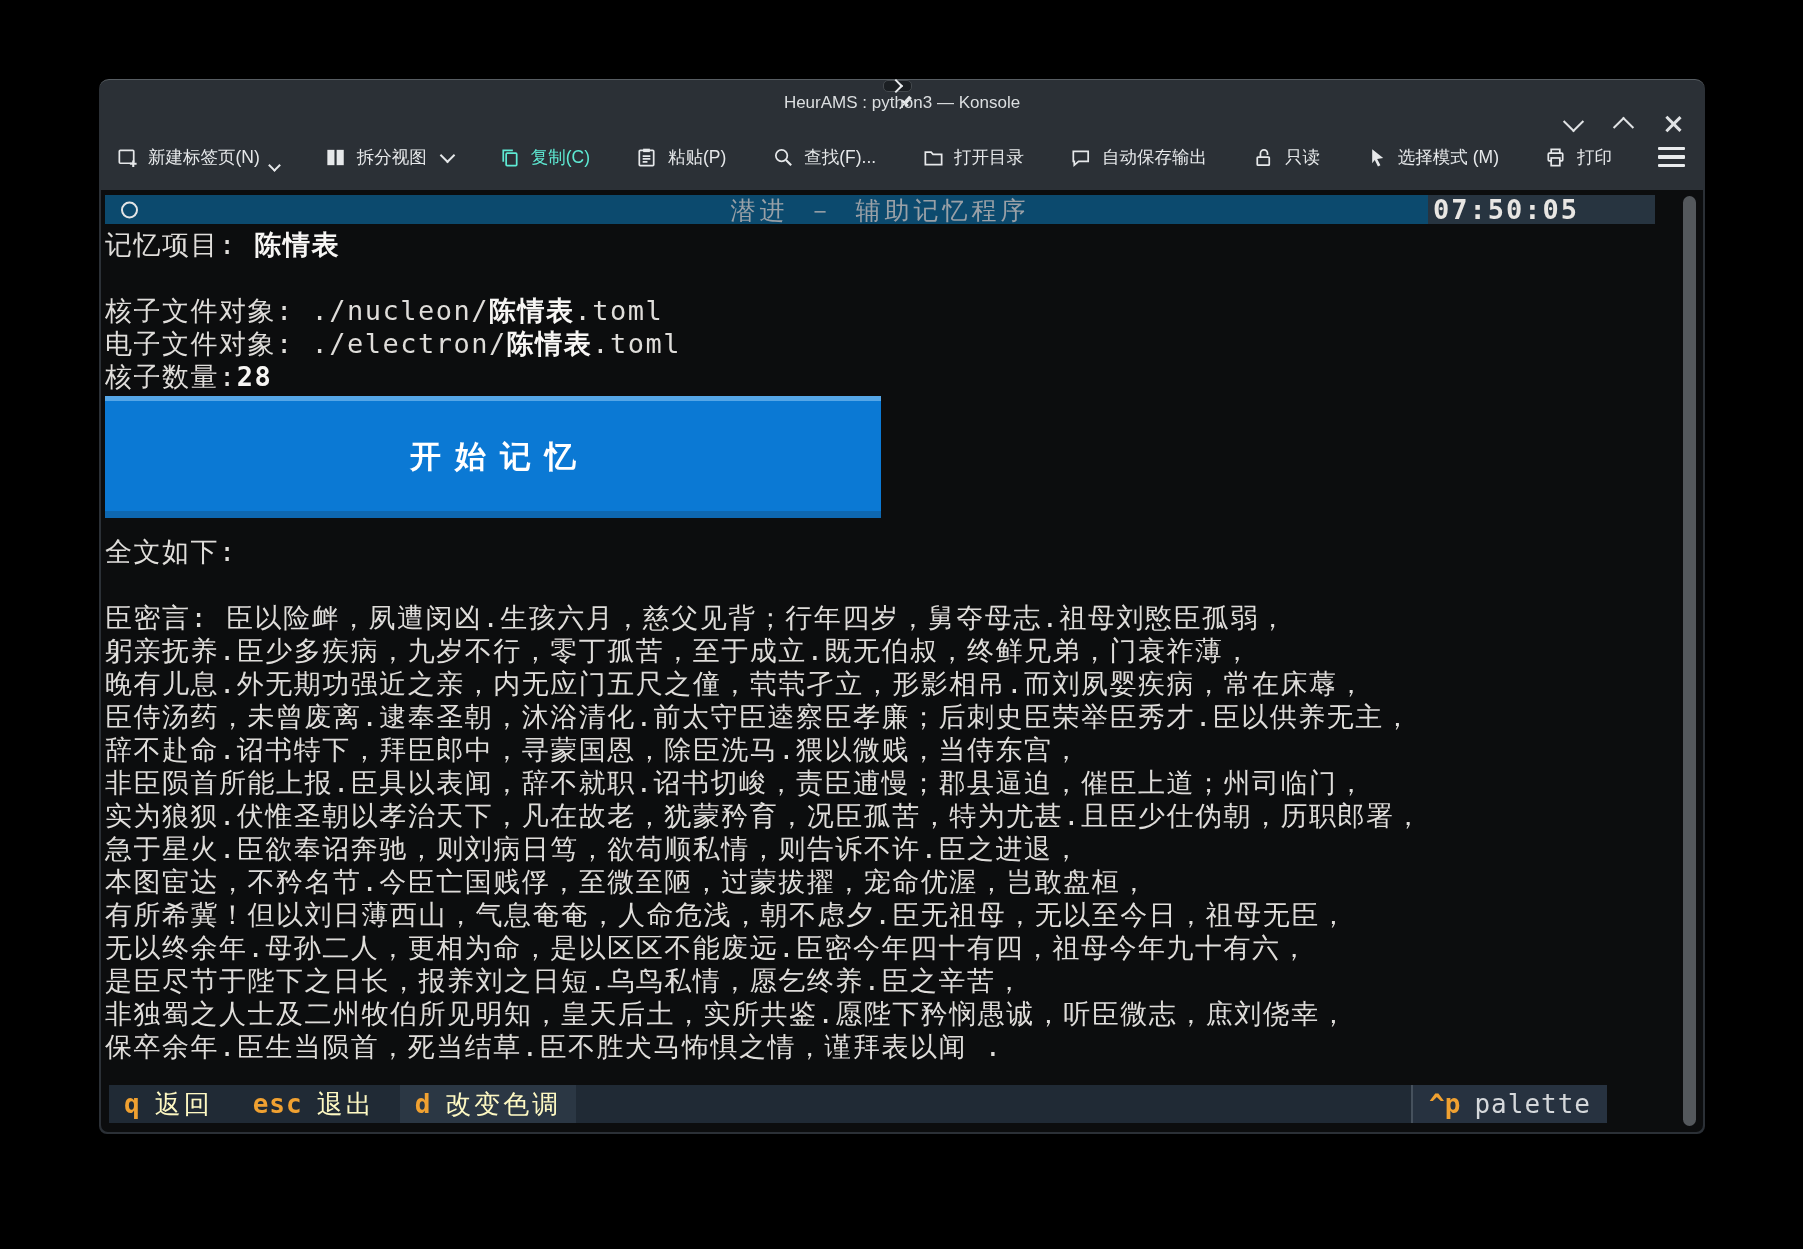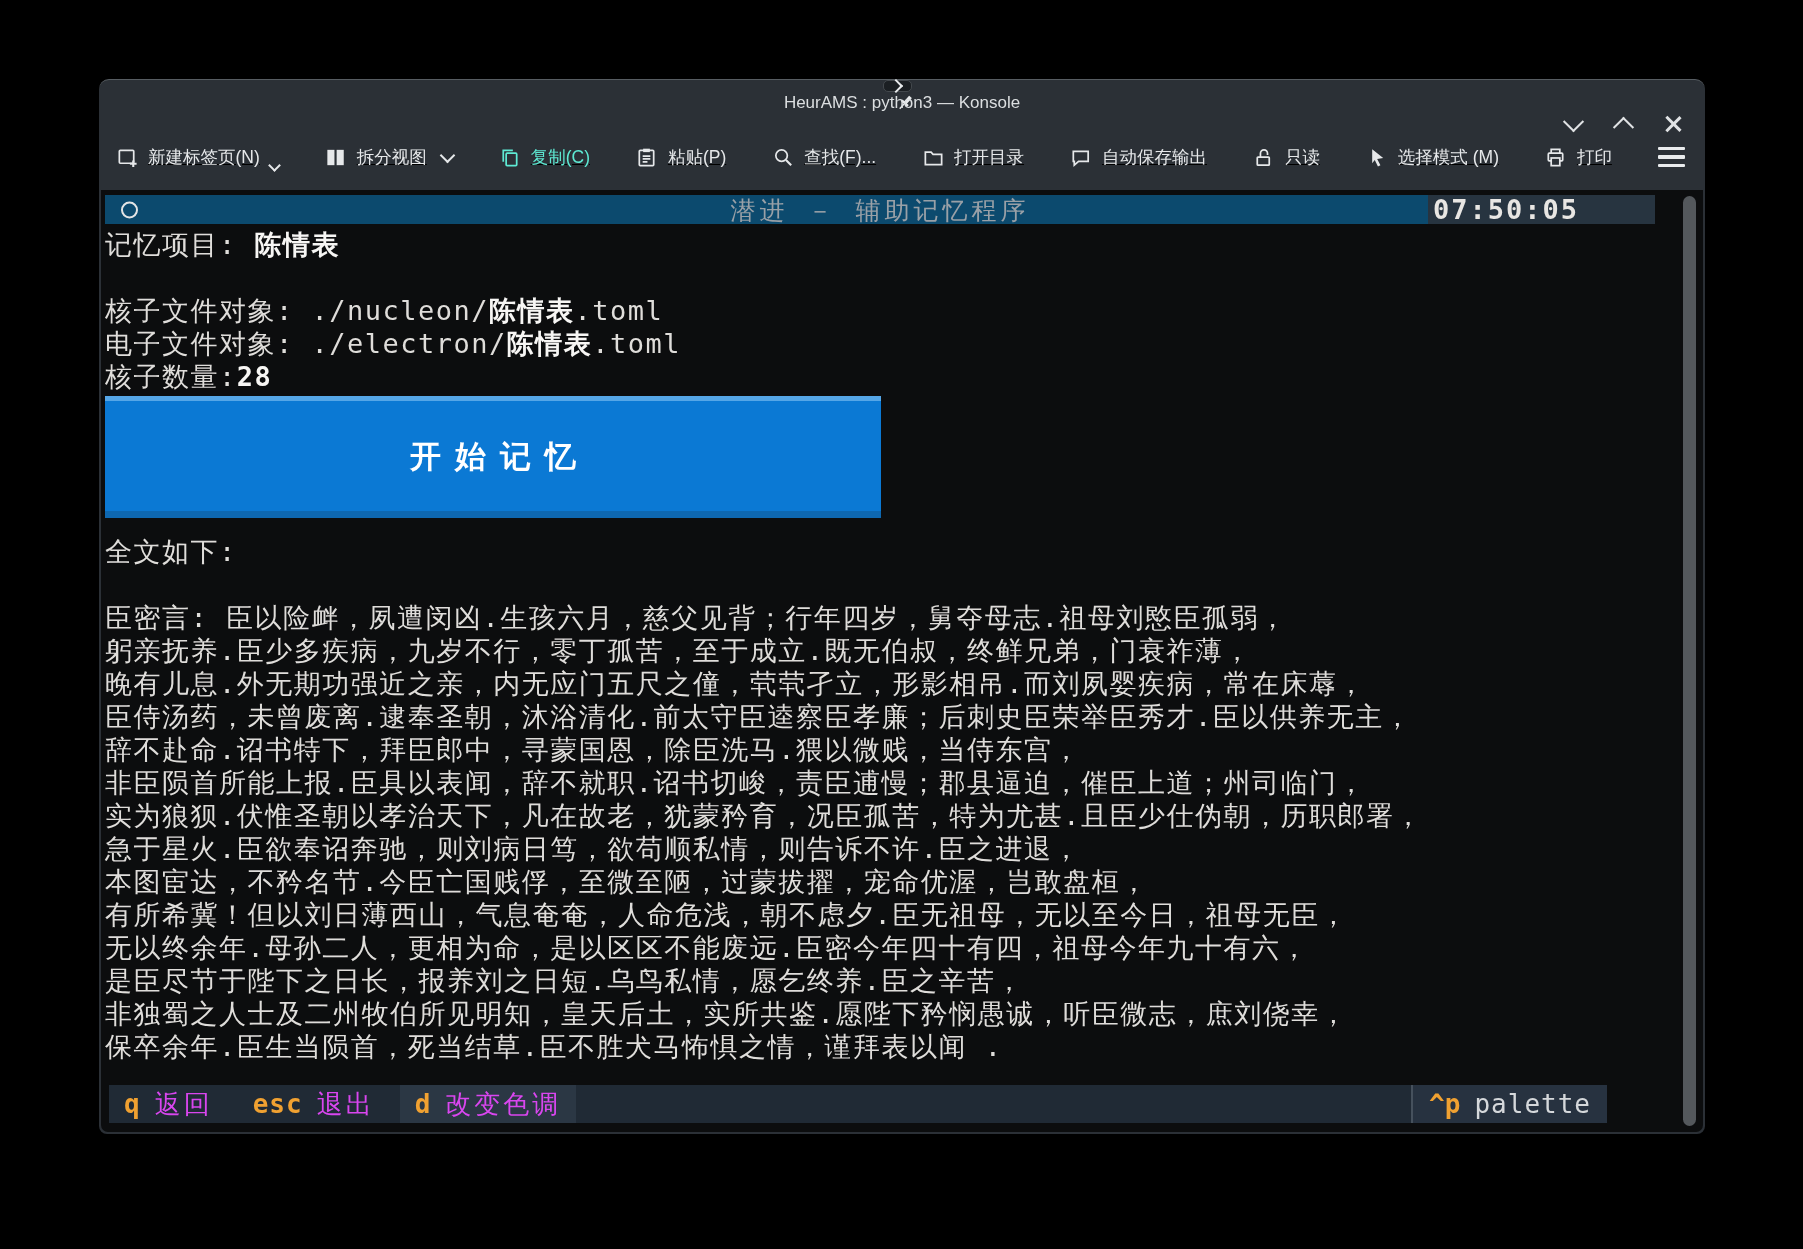--- a/index.html
+++ b/index.html
@@ -44,21 +44,21 @@
   .x-icon { position:relative; width:18px; height:18px; }
   .x-icon::before,.x-icon::after {
     content:""; position:absolute; left:8px; top:-1px; width:2.5px; height:20px; background:#e1e3e5;
   }
   .x-icon::before { transform:rotate(45deg); }
   .x-icon::after  { transform:rotate(-45deg); }
   
   .toolbar {
     height:64px; display:flex; align-items:center; padding:0 20px 0 16px;
   }
-  #toolbar-items { display:flex; flex:1; justify-content:space-between; align-items:center; margin-right:46px;text-decoration:underline; }
+  #toolbar-items { display:flex; flex:1; justify-content:space-between; align-items:center; margin-right:46px; }
   .tb-item { display:flex; align-items:center; gap:9px; color:#e6e8ea; font-size:17.5px; white-space:nowrap; cursor:default; }
   .tb-item.disabled { color:#5eead4; }
   .tb-icon { width:24px; height:24px; display:flex; align-items:center; justify-content:center; color:inherit; }
   .tb-icon svg { width:23px; height:23px; display:block; }
   .chev-sm {
     width:9px; height:9px; border-left:2.2px solid #e6e8ea; border-bottom:2.2px solid #e6e8ea;
     transform:rotate(-45deg); margin-left:6px; margin-top:-4px;
   }
   .chev-corner {
     width:7px; height:7px; border-left:2px solid #e6e8ea; border-bottom:2px solid #e6e8ea;
@@ -112,21 +112,21 @@
   }
   .tline { height:33px; }
   
   .tui-footer {
     position:absolute; left:4px; right:48px; bottom:9px; height:38px;
     background:#202a35; display:flex; align-items:center; font-size:26px; white-space:nowrap;
   }
   .sc { display:flex; align-items:center; padding:0 15px; height:100%; margin-right:10px; }
   .sc.hl { background:#2b3744; }
   .sc .key { color:#f0a131; font-weight:bold; margin-right:14px; letter-spacing:1px; }
-  .sc .lbl { color:#d946ef; letter-spacing:3px; }
+  .sc .lbl { color:#fef9c3; letter-spacing:3px; }
   .palette-seg {
     margin-left:auto; height:100%; display:flex; align-items:center;
     border-left:2px solid #46515d; background:#273240; padding:0 16px;
   }
   .palette-seg .key { color:#f0a131; font-weight:bold; margin-right:14px; }
   .palette-seg .lbl { color:#d5d8db; letter-spacing:1px; }
 </style>
 </head>
 <body>
 

